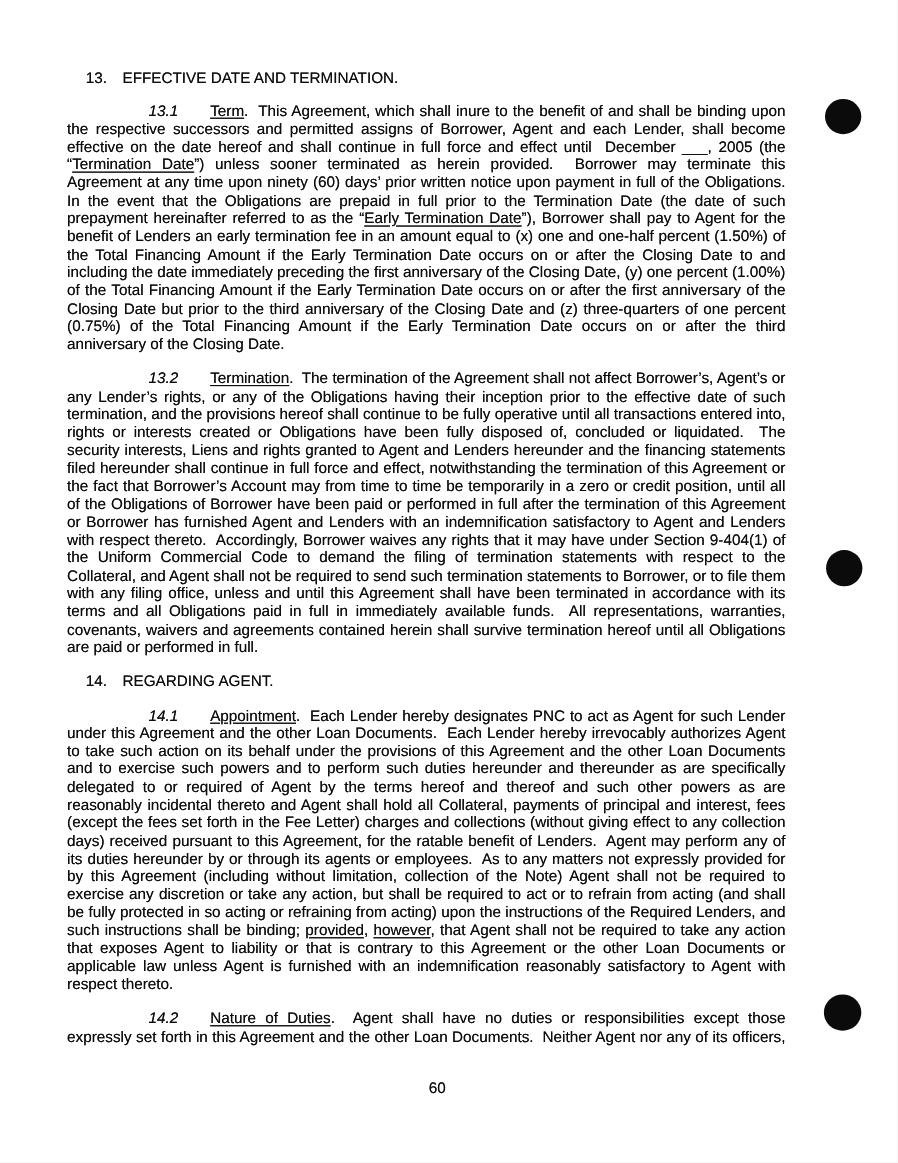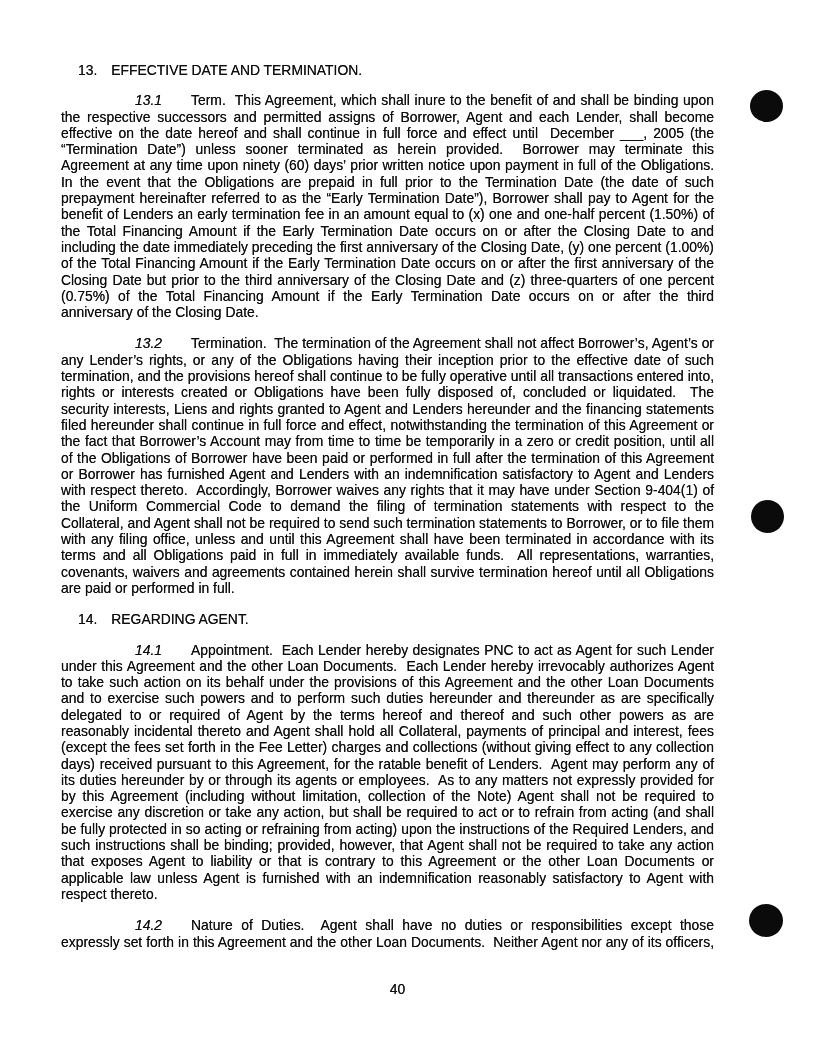--- a/index.html
+++ b/index.html
@@ -30,21 +30,21 @@
     text-indent: 17px;
     text-align: left;
   }
   .heading .num { margin-right: 14px; }
   .para {
     margin: 0 0 15px 0;
     text-indent: 74px;
   }
   .para .num { margin-right: 29px; font-style: italic; }
   .para:last-of-type { margin-bottom: 0; }
-  .u { text-underline-offset: 2px; }
+  .u { text-decoration: underline; text-underline-offset: 2px; }
   .justify-last { text-align-last: justify; }
   .hole {
     position: absolute;
     background: #0b0b0b;
     border-radius: 50%;
   }
   .hole-1 { left: 750px; top: 90px;  width: 33px; height: 32px; }
   .hole-2 { left: 751px; top: 500px; width: 33px; height: 33px; }
   .hole-3 { left: 749px; top: 904px; width: 34px; height: 33px; }
   .page-number {
@@ -58,14 +58,14 @@
   }
 </style>
 </head>
 <body>
 
 <div class="page">
   <div class="content"><div class="heading"><span class="num">13.</span><span>EFFECTIVE DATE AND TERMINATION.</span></div><p class="para"><span class="num">13.1</span><span class="u">Term</span><span>.  This Agreement, which shall inure to the benefit of and shall be binding upon the respective successors and permitted assigns of Borrower, Agent and each Lender, shall become effective on the date hereof and shall continue in full force and effect until  December ___, 2005 (the “</span><span class="u">Termination Date</span><span>”) unless sooner terminated as herein provided.  Borrower may terminate this Agreement at any time upon ninety (60) days’ prior written notice upon payment in full of the Obligations.  In the event that the Obligations are prepaid in full prior to the Termination Date (the date of such prepayment hereinafter referred to as the “</span><span class="u">Early Termination Date</span><span>”), Borrower shall pay to Agent for the benefit of Lenders an early termination fee in an amount equal to (x) one and one-half percent (1.50%) of the Total Financing Amount if the Early Termination Date occurs on or after the Closing Date to and including the date immediately preceding the first anniversary of the Closing Date, (y) one percent (1.00%) of the Total Financing Amount if the Early Termination Date occurs on or after the first anniversary of the Closing Date but prior to the third anniversary of the Closing Date and (z) three-quarters of one percent (0.75%) of the Total Financing Amount if the Early Termination Date occurs on or after the third anniversary of the Closing Date.</span></p><p class="para"><span class="num">13.2</span><span class="u">Termination</span><span>.  The termination of the Agreement shall not affect Borrower’s, Agent’s or any Lender’s rights, or any of the Obligations having their inception prior to the effective date of such termination, and the provisions hereof shall continue to be fully operative until all transactions entered into, rights or interests created or Obligations have been fully disposed of, concluded or liquidated.  The security interests, Liens and rights granted to Agent and Lenders hereunder and the financing statements filed hereunder shall continue in full force and effect, notwithstanding the termination of this Agreement or the fact that Borrower’s Account may from time to time be temporarily in a zero or credit position, until all of the Obligations of Borrower have been paid or performed in full after the termination of this Agreement or Borrower has furnished Agent and Lenders with an indemnification satisfactory to Agent and Lenders with respect thereto.  Accordingly, Borrower waives any rights that it may have under Section 9-404(1) of the Uniform Commercial Code to demand the filing of termination statements with respect to the Collateral, and Agent shall not be required to send such termination statements to Borrower, or to file them with any filing office, unless and until this Agreement shall have been terminated in accordance with its terms and all Obligations paid in full in immediately available funds.  All representations, warranties, covenants, waivers and agreements contained herein shall survive termination hereof until all Obligations are paid or performed in full.</span></p><div class="heading"><span class="num">14.</span><span>REGARDING AGENT.</span></div><p class="para"><span class="num">14.1</span><span class="u">Appointment</span><span>.  Each Lender hereby designates PNC to act as Agent for such Lender under this Agreement and the other Loan Documents.  Each Lender hereby irrevocably authorizes Agent to take such action on its behalf under the provisions of this Agreement and the other Loan Documents and to exercise such powers and to perform such duties hereunder and thereunder as are specifically delegated to or required of Agent by the terms hereof and thereof and such other powers as are reasonably incidental thereto and Agent shall hold all Collateral, payments of principal and interest, fees (except the fees set forth in the Fee Letter) charges and collections (without giving effect to any collection days) received pursuant to this Agreement, for the ratable benefit of Lenders.  Agent may perform any of its duties hereunder by or through its agents or employees.  As to any matters not expressly provided for by this Agreement (including without limitation, collection of the Note) Agent shall not be required to exercise any discretion or take any action, but shall be required to act or to refrain from acting (and shall be fully protected in so acting or refraining from acting) upon the instructions of the Required Lenders, and such instructions shall be binding; </span><span class="u">provided</span><span>, </span><span class="u">however</span><span>, that Agent shall not be required to take any action that exposes Agent to liability or that is contrary to this Agreement or the other Loan Documents or applicable law unless Agent is furnished with an indemnification reasonably satisfactory to Agent with respect thereto.</span></p><p class="para justify-last"><span class="num">14.2</span><span class="u">Nature of Duties</span><span>.  Agent shall have no duties or responsibilities except those expressly set forth in this Agreement and the other Loan Documents.  Neither Agent nor any of its officers,</span></p></div>
   <div class="hole hole-1"></div>
   <div class="hole hole-2"></div>
   <div class="hole hole-3"></div>
-  <div class="page-number">40</div>
+  <div class="page-number">60</div>
 </div>
 
 </body></html>

